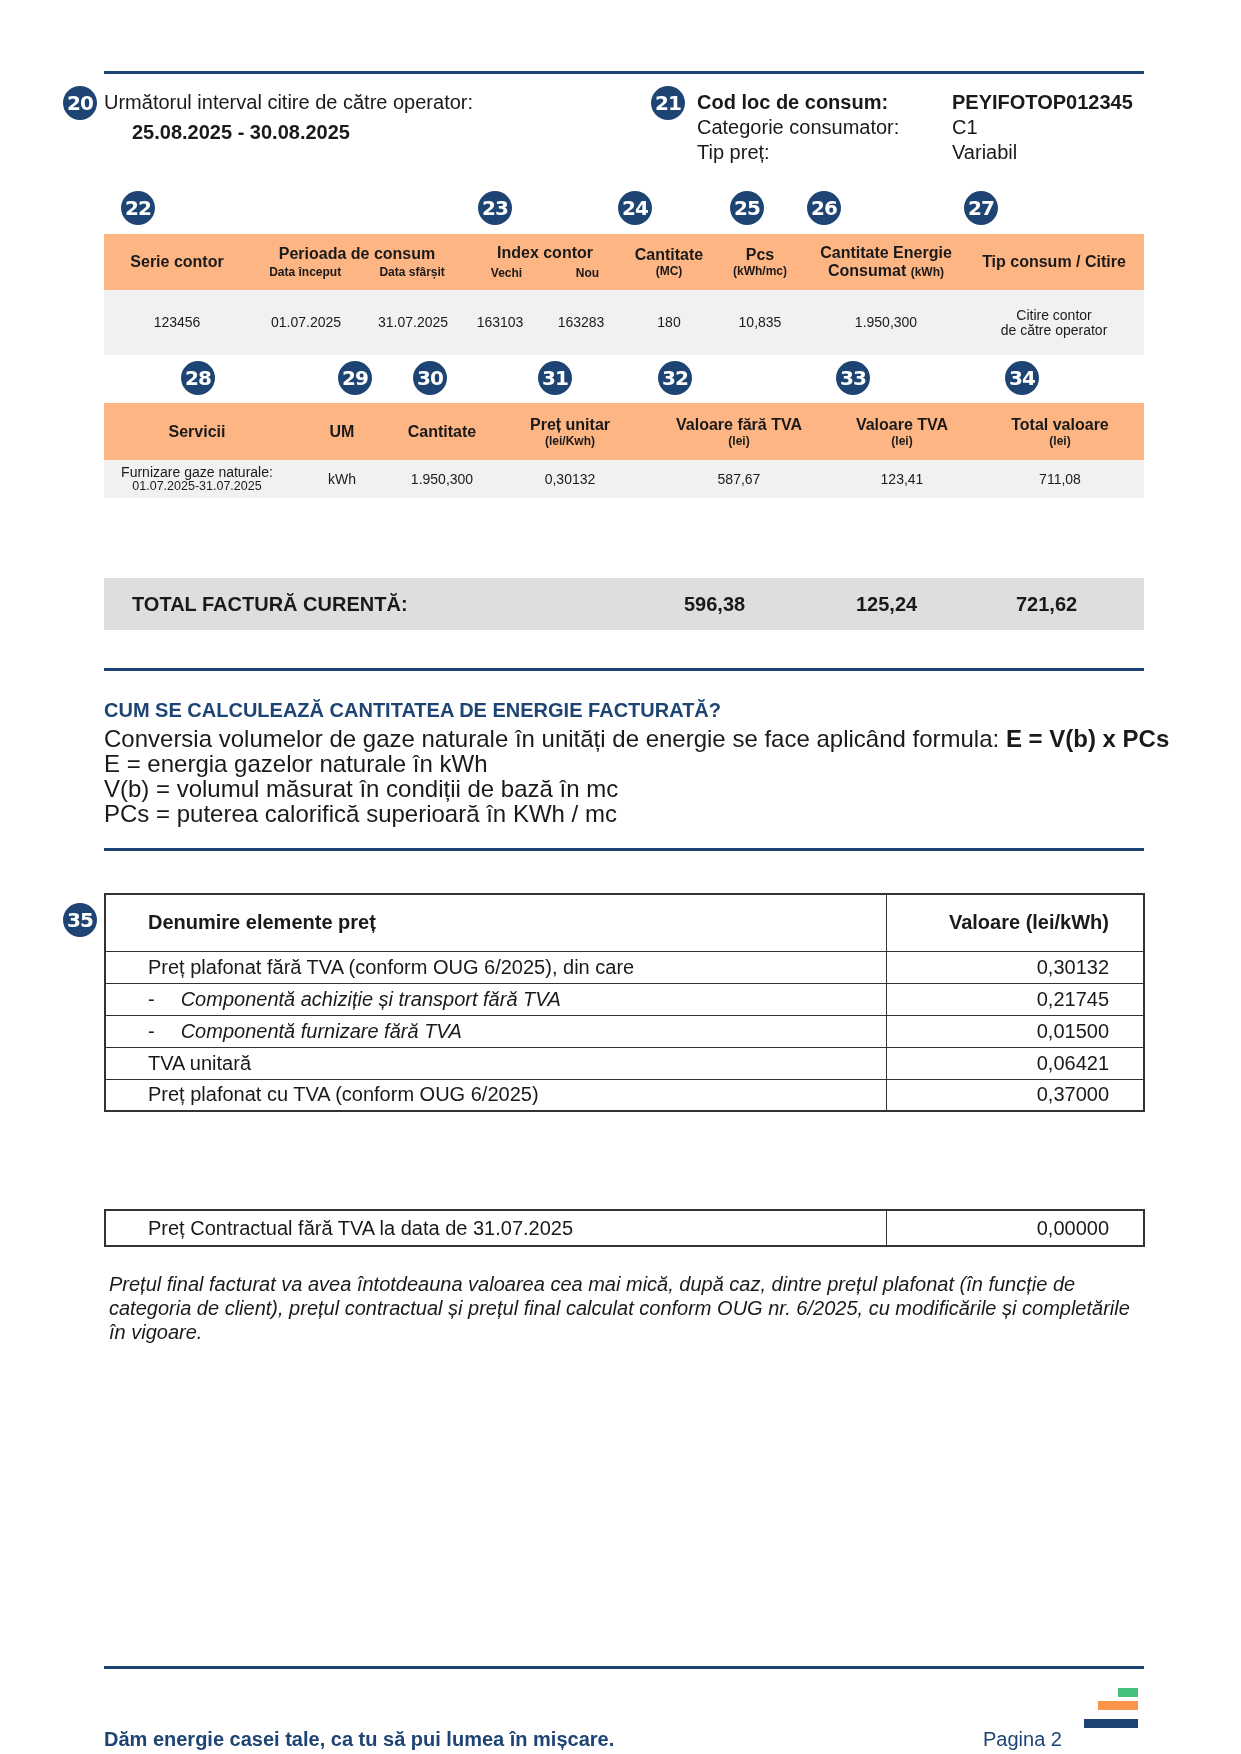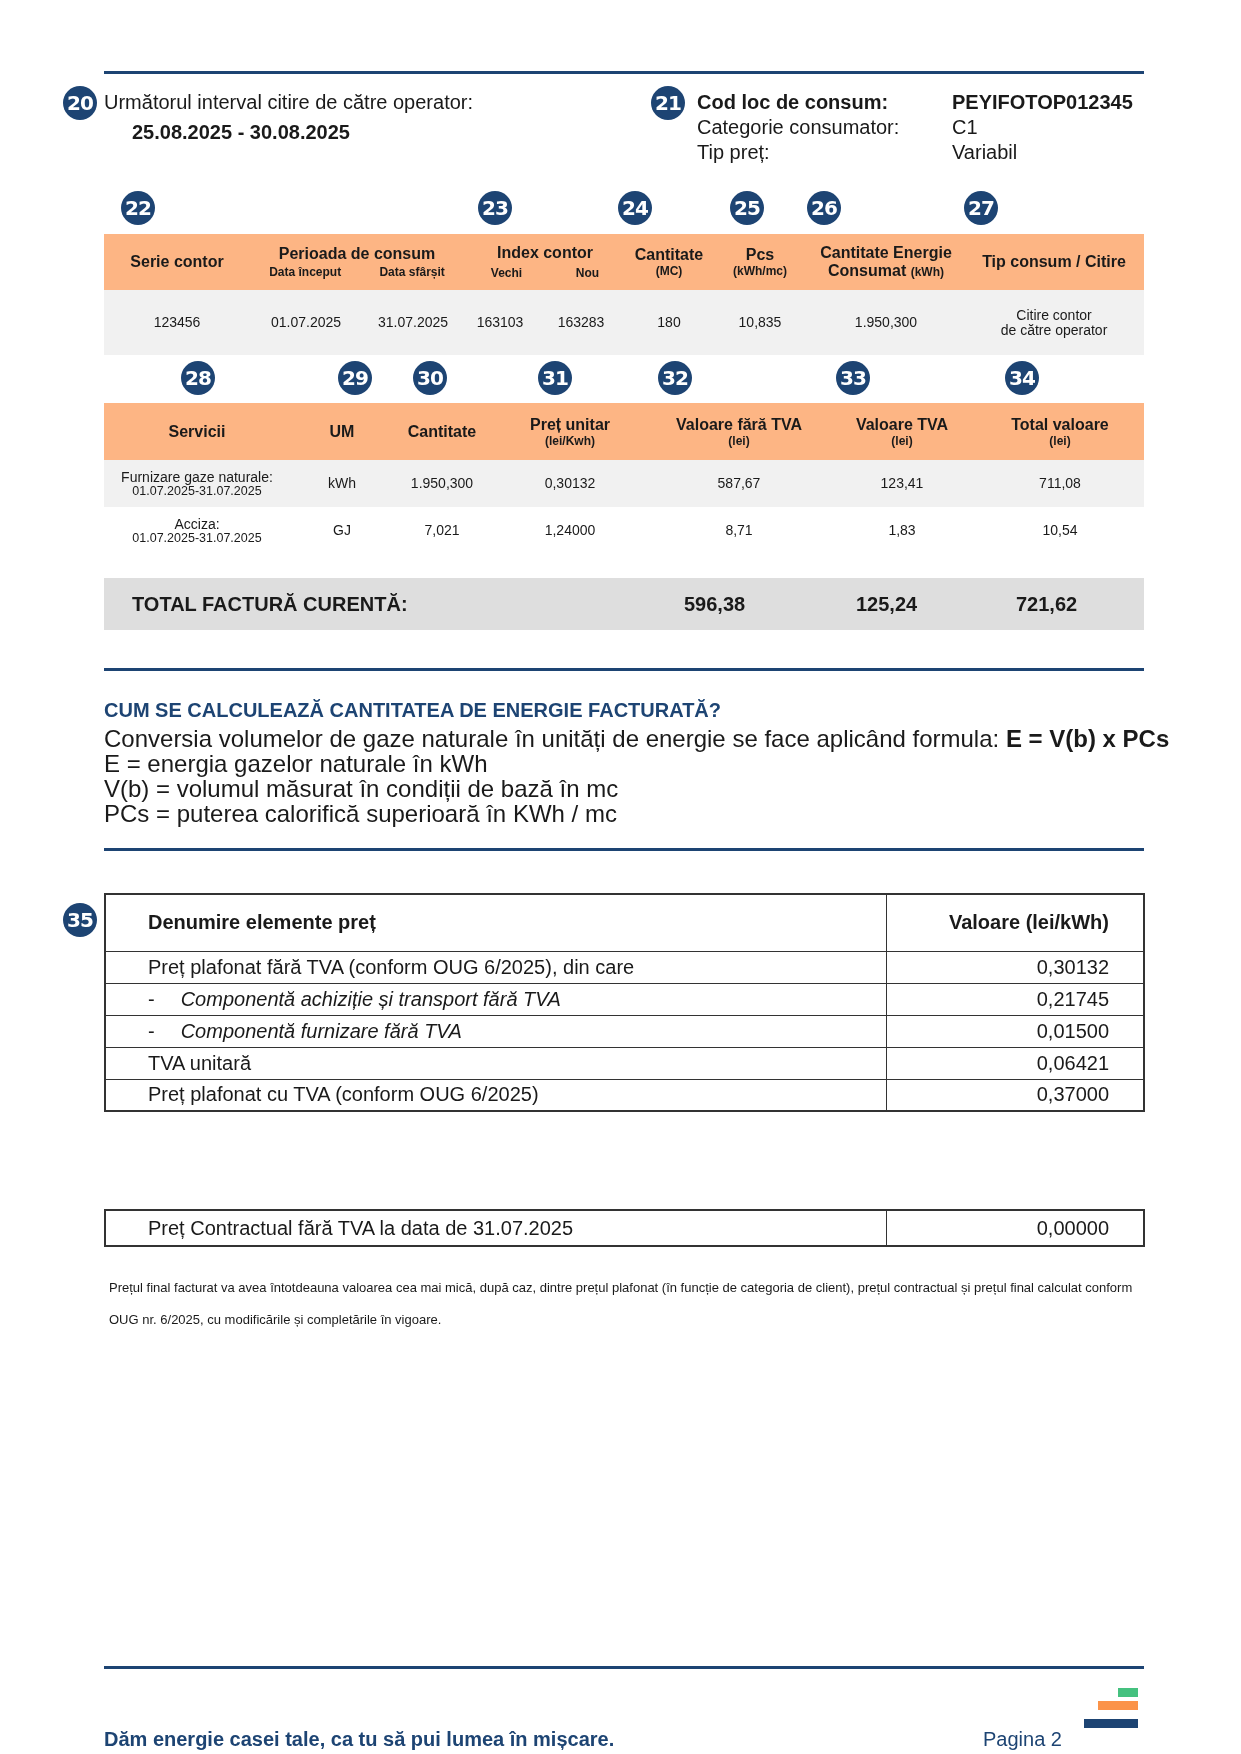--- a/index.html
+++ b/index.html
@@ -17,21 +17,21 @@
   .orange-table tr.shade td { background: #f1f1f1; }
   .total-bar { position: absolute; left: 104px; top: 578px; width: 1040px; height: 52px; background: #dedede; font-weight: bold; font-size: 20px; }
   .total-bar span { position: absolute; top: 15px; }
   .calc h3 { position: absolute; left: 104px; top: 699px; font-size: 20px; color: #1d4473; font-weight: bold; }
   .calc p { position: absolute; left: 104px; font-size: 24px; line-height: 25px; }
   .price-table { position: absolute; left: 104px; width: 1041px; border: 2px solid #333; }
   .price-table td { border: 1.5px solid #333; font-size: 20px; height: 32px; padding: 0 0 0 42px; }
   .price-table td.val { text-align: right; padding: 0 34px 0 0; width: 258px; }
   .price-table td.dash { padding-left: 42px; }
   .price-table td.dash i { padding-left: 26px; }
-  .note { position: absolute; left: 109px; top: 1272px; width: 1040px; font-size: 13px; line-height: 32px; }
+  .note { position: absolute; left: 109px; top: 1272px; width: 1040px; font-size: 20px; line-height: 24px; font-style: italic; }
   .footer-text { position: absolute; top: 1728px; font-size: 20px; }
 </style>
 </head>
 <body>
 
 <div class="rule" style="top:71px;"></div>
 
 <div class="badge" style="left:63px;top:86px;">20</div>
 <div class="info-row" style="left:104px;top:90px;">Următorul interval citire de către operator:</div>
 <div class="info-row b" style="left:104px;top:120px;margin-left:28px;">25.08.2025 - 30.08.2025</div>
@@ -126,44 +126,32 @@
   <tbody>
       <tr style="height:57px;">
     <th>Servicii</th>
     <th>UM</th>
     <th>Cantitate</th>
     <th><span>Preț unitar</span><span class="sub">(lei/Kwh)</span></th>
     <th><span>Valoare fără TVA</span><span class="sub">(lei)</span></th>
     <th><span>Valoare TVA</span><span class="sub">(lei)</span></th>
     <th><span>Total valoare</span><span class="sub">(lei)</span></th>
   </tr>
-  <tr class="shade" style="height:47px;">
+  <tr class="shade" style="height:38px;">
     <td>
           <div>Furnizare gaze naturale:</div>
           <div style="font-size:12.5px;line-height:13px;">01.07.2025-31.07.2025</div>
         </td>
     <td>kWh</td>
     <td>1.950,300</td>
     <td>0,30132</td>
     <td>587,67</td>
     <td>123,41</td>
     <td>711,08</td>
   </tr>
-  <tr style="height:47px;">
-    <td>
-          <div>Acciza:</div>
-          <div style="font-size:12.5px;line-height:13px;">01.07.2025-31.07.2025</div>
-        </td>
-    <td>GJ</td>
-    <td>7,021</td>
-    <td>1,24000</td>
-    <td>8,71</td>
-    <td>1,83</td>
-    <td>10,54</td>
-  </tr>
 </tbody>
   </table>
 
 <div class="total-bar">
   <span style="left:28px;">TOTAL FACTURĂ CURENTĂ:</span>
   <span style="left:580px;">596,38</span>
   <span style="left:752px;">125,24</span>
   <span style="left:912px;">721,62</span>
 </div>
 

